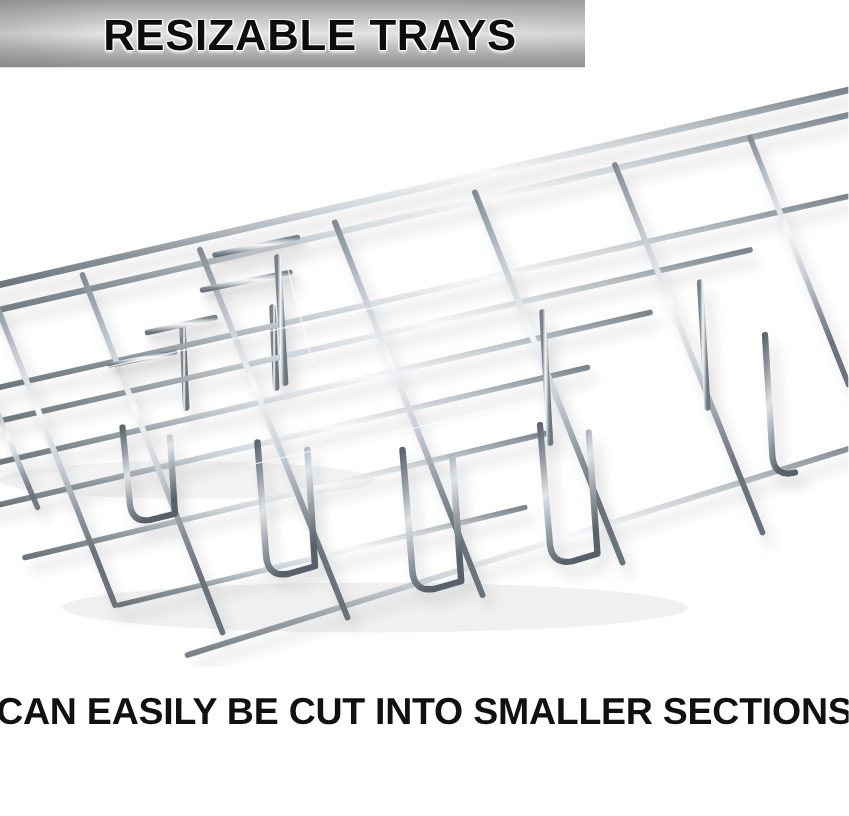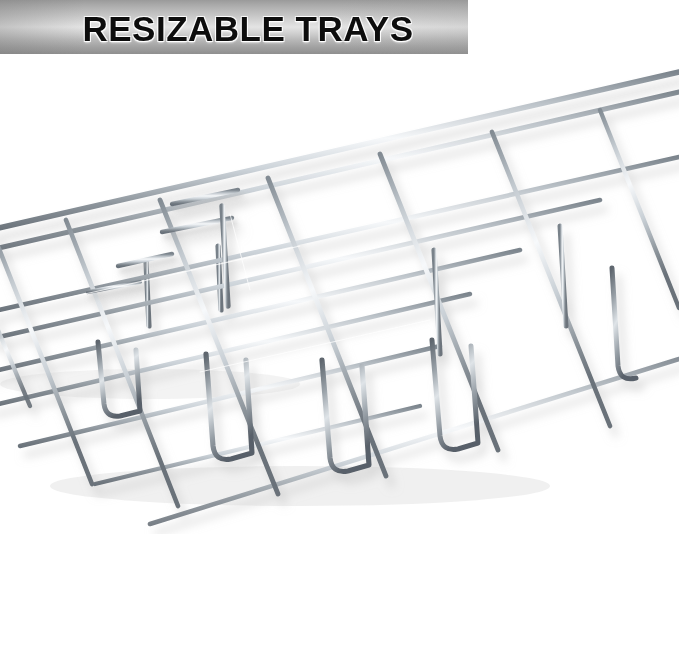--- a/index.html
+++ b/index.html
@@ -248,15 +248,16 @@
       </g>
 
       <g opacity="0.75">
         <path d="M 40 250 L 300 192" stroke="#ffffff" stroke-width="1.1" stroke-linecap="round" fill="none"></path>
         <path d="M 200 318 L 430 266" stroke="#ffffff" stroke-width="1.0" stroke-linecap="round" fill="none"></path>
         <path d="M 230 160 L 250 236" stroke="#ffffff" stroke-width="1.0" stroke-linecap="round" fill="none"></path>
       </g>
     </svg>
   </div>
 
+  <div id="tagline">CAN EASILY BE CUT INTO SMALLER SECTIONS</div>
 
 
 </div>
 
 </body></html>

